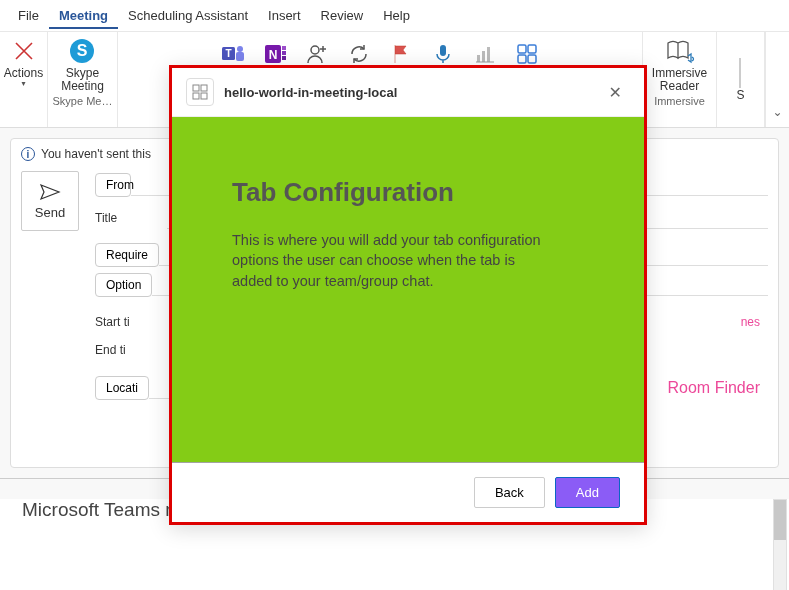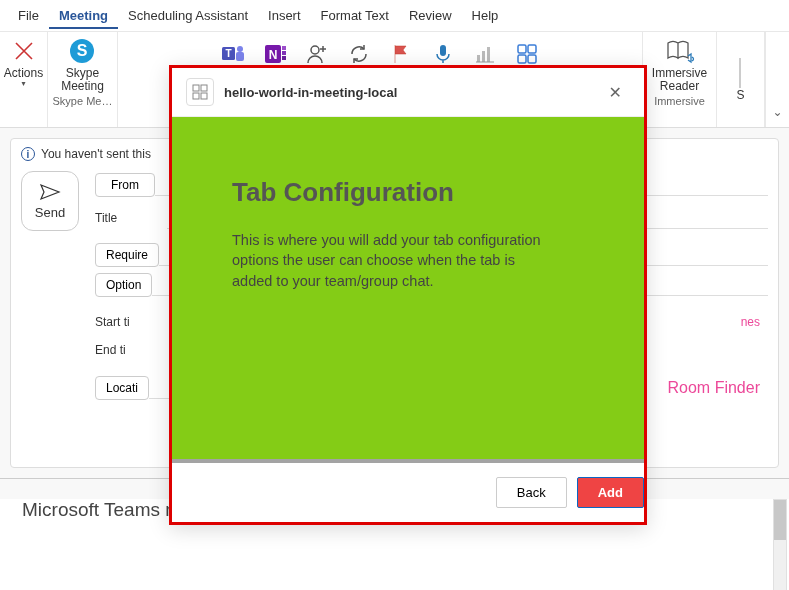--- a/index.html
+++ b/index.html
@@ -17,21 +17,21 @@
     .icon24 { width:24px; height:24px; display:flex; align-items:center; justify-content:center; }
     .icon32 { width:30px; height:30px; display:flex; align-items:center; justify-content:center; }
     .collapse { width:24px; border-left:1px solid #e8e8e8; display:flex; align-items:flex-end; justify-content:center; padding-bottom:8px; }
 
     .content { position:relative; padding:8px 10px; background:#fff; border:1px solid #ddd; margin:10px; border-radius:4px; height:330px; }
     .info-bar { display:flex; align-items:center; gap:6px; font-size:12px; color:#333; margin-bottom:10px; }
     .info-i { width:14px; height:14px; border:1px solid #2a5699; border-radius:50%; color:#2a5699; font-size:10px; font-weight:bold; display:flex; align-items:center; justify-content:center; }
 
     .form-row { display:flex; align-items:center; margin:2px 0; }
     .send-col { width:74px; }
-    .send-box { border:1px solid #ccc; border-radius:12px; width:58px; height:60px; display:flex; flex-direction:column; align-items:center; justify-content:center; gap:4px; cursor:pointer; }
+    .send-box { border:1px solid #ccc; border-radius:2px; width:58px; height:60px; display:flex; flex-direction:column; align-items:center; justify-content:center; gap:4px; cursor:pointer; }
     .field-label { width:72px; font-size:12px; text-align:left; color:#333; padding:4px 0; }
     .field-btn { border:1px solid #ccc; border-radius:4px; padding:4px 10px; font-size:12px; cursor:pointer; background:#fff; }
     .field-input { flex:1; border:none; border-bottom:1px solid #ddd; height:22px; }
     .right-col { margin-left:auto; font-size:12px; color:#ec4899; padding:4px 8px; }
     .roomfinder { display:flex; align-items:center; gap:24px; font-size:16px; cursor:pointer; }
 
     .body-sep { border-top:1px solid #ccc; margin:6px 0 20px; }
     .body-area { padding:0 22px; position:relative; height:110px; background:#fff; }
     .body-link { font-size:19px; color:#444; }
     .scrollbar { position:absolute; right:2px; top:0; width:14px; height:105px; background:#f0f0f0; border:1px solid #e0e0e0; }
@@ -39,35 +39,34 @@
 
     
     .modal { position:absolute; left:157px; top:65px; width:478px; height:460px; background:#fff; border:3px solid #d00; box-shadow:0 4px 20px rgba(0,0,0,0.15); display:flex; flex-direction:column;margin-left:12px; }
     .modal-head { display:flex; align-items:center; padding:10px 14px; gap:10px; border-bottom:1px solid #eee; }
     .modal-icon { width:28px; height:28px; border:1px solid #ddd; border-radius:4px; display:flex; align-items:center; justify-content:center; }
     .modal-title { font-weight:600; font-size:13px; flex:1; }
     .modal-close { font-size:16px; color:#666; cursor:pointer; padding:4px 8px; }
     .modal-body { flex:1; background:#84cc16; padding:60px 60px 20px; }
     .modal-h1 { font-size:26px; font-weight:700; color:#555; margin-bottom:22px; }
     .modal-p { font-size:14.5px; color:#444; line-height:1.4em; max-width:320px; }
-    .modal-foot { display:flex; justify-content:flex-end; gap:10px; padding:14px 0; border-top:4px solid #a3a3a3;align-items:center; }
+    .modal-foot { display:flex; justify-content:flex-end; gap:10px; padding:14px 24px; border-top:1px solid #a3a3a3;align-items:center; }
     .btn { padding:7px 20px; font-size:13px; border-radius:2px; cursor:pointer; }
     .btn-default { background:#fff; border:1px solid #ccc; }
-    .btn-primary { background:#ef4444; border:1px solid #0b66c3; color:#fff; font-weight:700; }
+    .btn-primary { background:#8b5cf6; border:1px solid #0b66c3; color:#fff; font-weight:400; }
     svg { display:block; }
   </style>
 </head>
 <body>
 
 <div class="menubar">
   <div class="menu-item">File</div>
   <div class="menu-item active">Meeting</div>
   <div class="menu-item">Scheduling Assistant</div>
   <div class="menu-item">Insert</div>
-  <div class="menu-item">Format Text</div>
   <div class="menu-item">Review</div>
   <div class="menu-item">Help</div>
 </div>
 
 <div class="ribbon">
   <div class="ribbon-group" style="width:44px;">
     <div class="ribbon-btn">
       <span class="icon32">
         <svg width="22" height="22">
             <path d="M3 3 L19 19 M19 3 L3 19" stroke="#c33" stroke-width="1.6" fill="none"></path>
@@ -203,21 +202,21 @@
     <div class="send-col">
       <div class="send-box">
         <svg width="22" height="18">
             <path d="M2 2l18 7-18 7 3-7z" fill="none" stroke="#333" stroke-width="1.2"></path>
           </svg>
         <span class="lbl">Send</span>
       </div>
     </div>
     <div style="flex:1;">
       <div class="form-row">
-        <button class="field-btn" style="width:60px;">From</button>
+        <button class="field-btn" style="width:36px;">From</button>
         <div class="field-input"></div>
       </div>
       <div class="form-row" style="margin-top:10px;">
         <span class="field-label">Title</span>
         <div class="field-input"></div>
       </div>
       <div class="form-row" style="margin-top:14px;">
         <button class="field-btn">Require</button>
         <div class="field-input"></div>
       </div>

